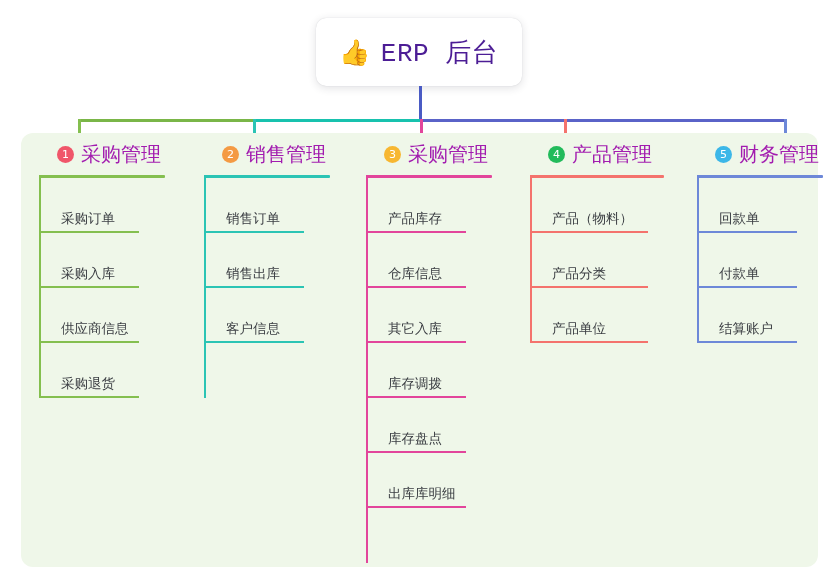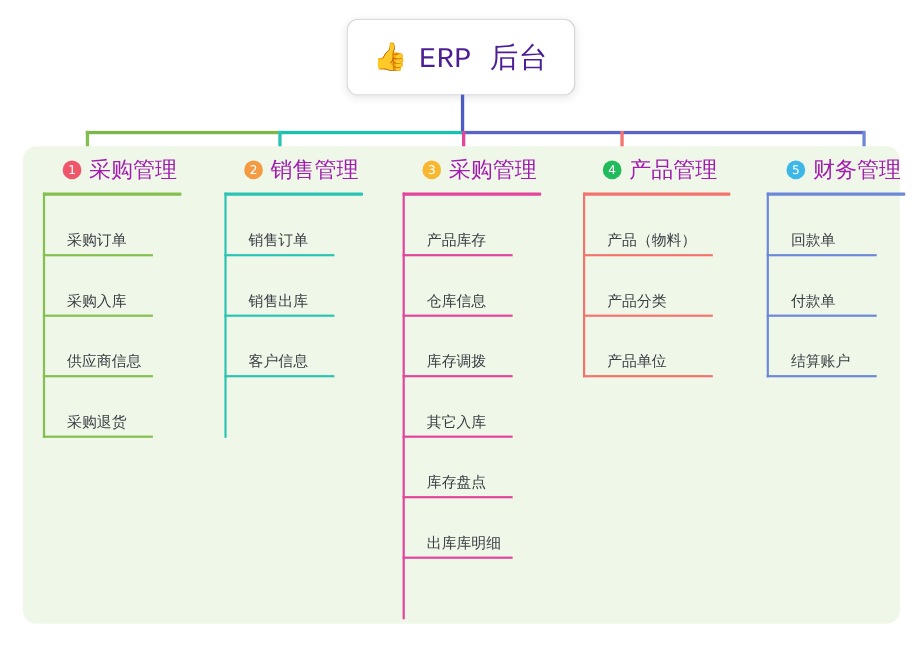--- a/index.html
+++ b/index.html
@@ -198,25 +198,25 @@
       <div class="spine" style="background: rgb(226, 69, 155); height: 388px;"></div>
       <div class="leaf">
         <span class="leaf-label">产品库存</span>
         <div class="leaf-rule" style="background: rgb(226, 69, 155); width: 100px;"></div>
       </div>
       <div class="leaf">
         <span class="leaf-label">仓库信息</span>
         <div class="leaf-rule" style="background: rgb(226, 69, 155); width: 100px;"></div>
       </div>
       <div class="leaf">
+        <span class="leaf-label">其它入库</span>
+        <div class="leaf-rule" style="background: rgb(226, 69, 155); width: 100px;"></div>
+      </div>
+      <div class="leaf">
         <span class="leaf-label">库存调拨</span>
-        <div class="leaf-rule" style="background: rgb(226, 69, 155); width: 100px;"></div>
-      </div>
-      <div class="leaf">
-        <span class="leaf-label">其它入库</span>
         <div class="leaf-rule" style="background: rgb(226, 69, 155); width: 100px;"></div>
       </div>
       <div class="leaf">
         <span class="leaf-label">库存盘点</span>
         <div class="leaf-rule" style="background: rgb(226, 69, 155); width: 100px;"></div>
       </div>
       <div class="leaf">
         <span class="leaf-label">出库库明细</span>
         <div class="leaf-rule" style="background: rgb(226, 69, 155); width: 100px;"></div>
       </div>

